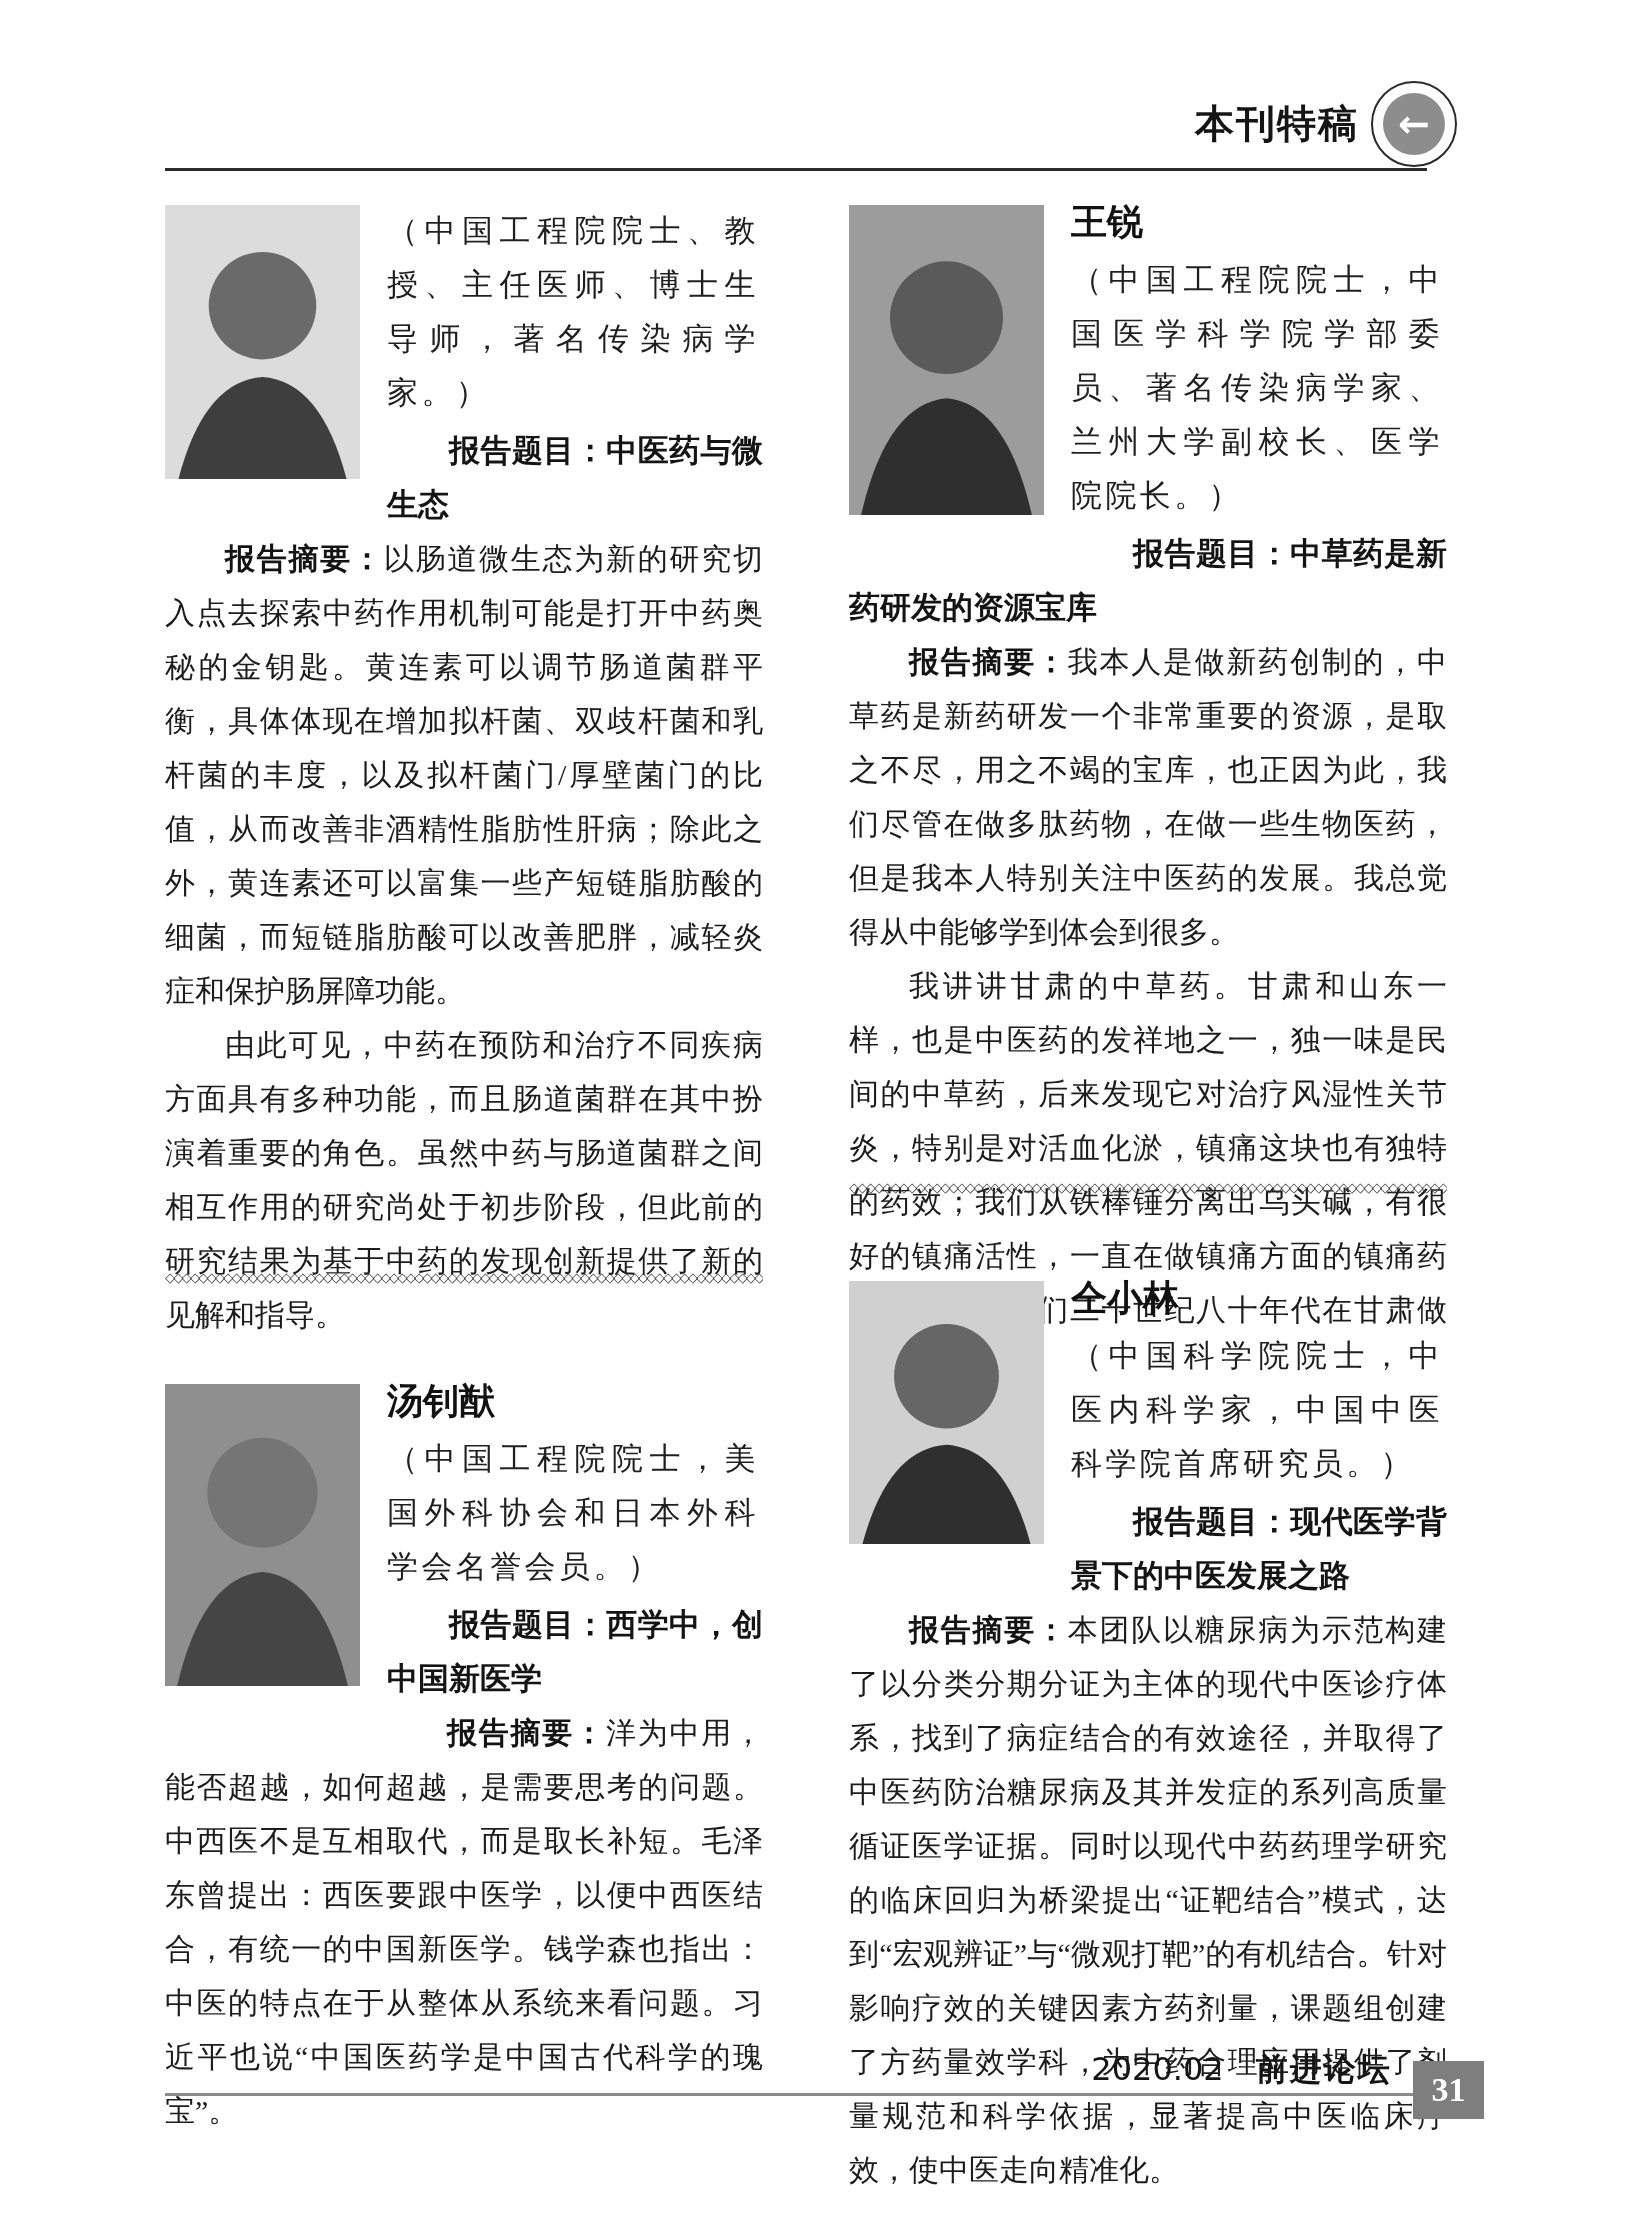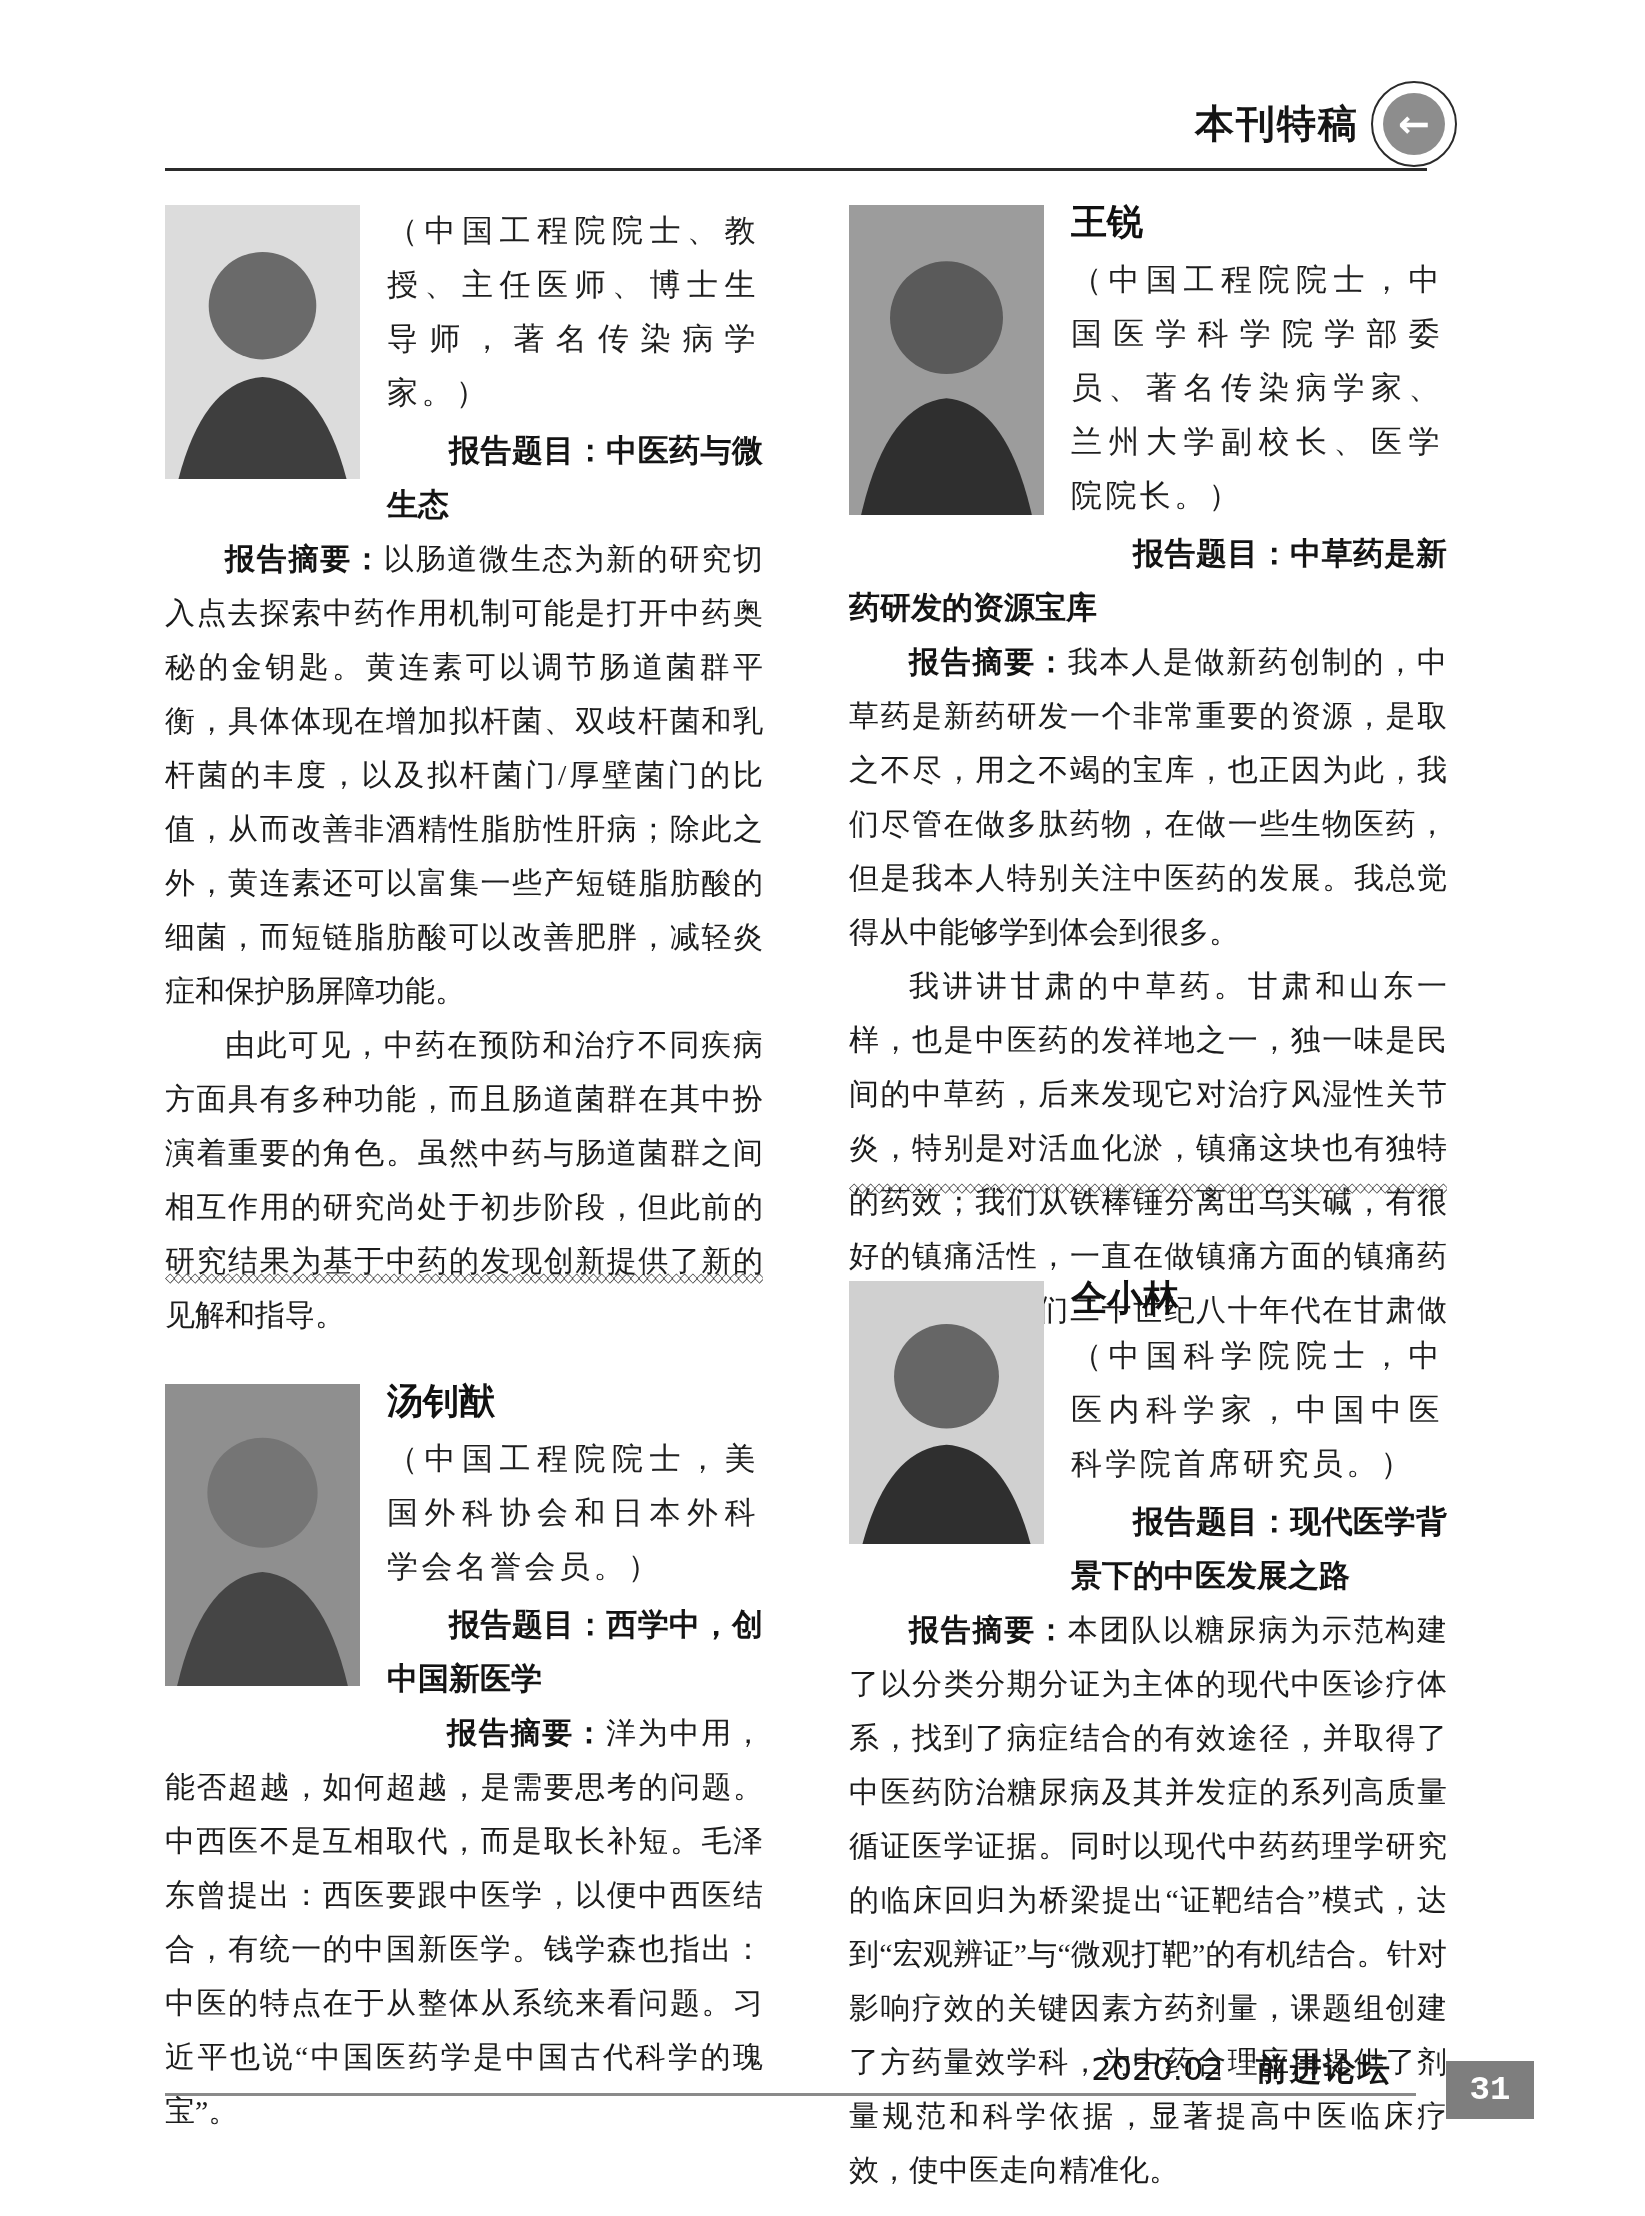--- a/index.html
+++ b/index.html
@@ -79,23 +79,23 @@
 
   
   .footer-rule { position:absolute; left:165px; top:2093px; width:1251px; height:3.4px; background:#8a8a8a; }
   .footer-text {
     position:absolute; left:1075px; top:2049px; width:333px; text-align:center;
     font-size:32px; line-height:40px; color:#151515;
   }
   .footer-text .issue { font-family:"DejaVu Sans","Liberation Sans",sans-serif; font-weight:500; margin-right:32px; }
   .footer-text .journal { font-weight:700; letter-spacing:2px; }
   .page-box {
-    position:absolute; left:1413px; top:2061px; width:88px; height:58px;
-    background:#7e7e7e; color:#ffffff; font-family:Liberation Mono, monospace;
-    font-weight:700; font-size:34px; display:flex; align-items:center; justify-content:center;margin-left:33px;
+    position:absolute; left:1413px; top:2061px; width:71px; height:58px;
+    background:#7e7e7e; color:#ffffff; font-family:Liberation Serif, serif;
+    font-weight:700; font-size:34px; display:flex; align-items:center; justify-content:center;
   }
 </style>
 </head>
 <body>
 
 <div class="page">
 
   <div class="header-rule"></div>
   <div class="header-title">本刊特稿</div>
   <div class="icon-ring">

